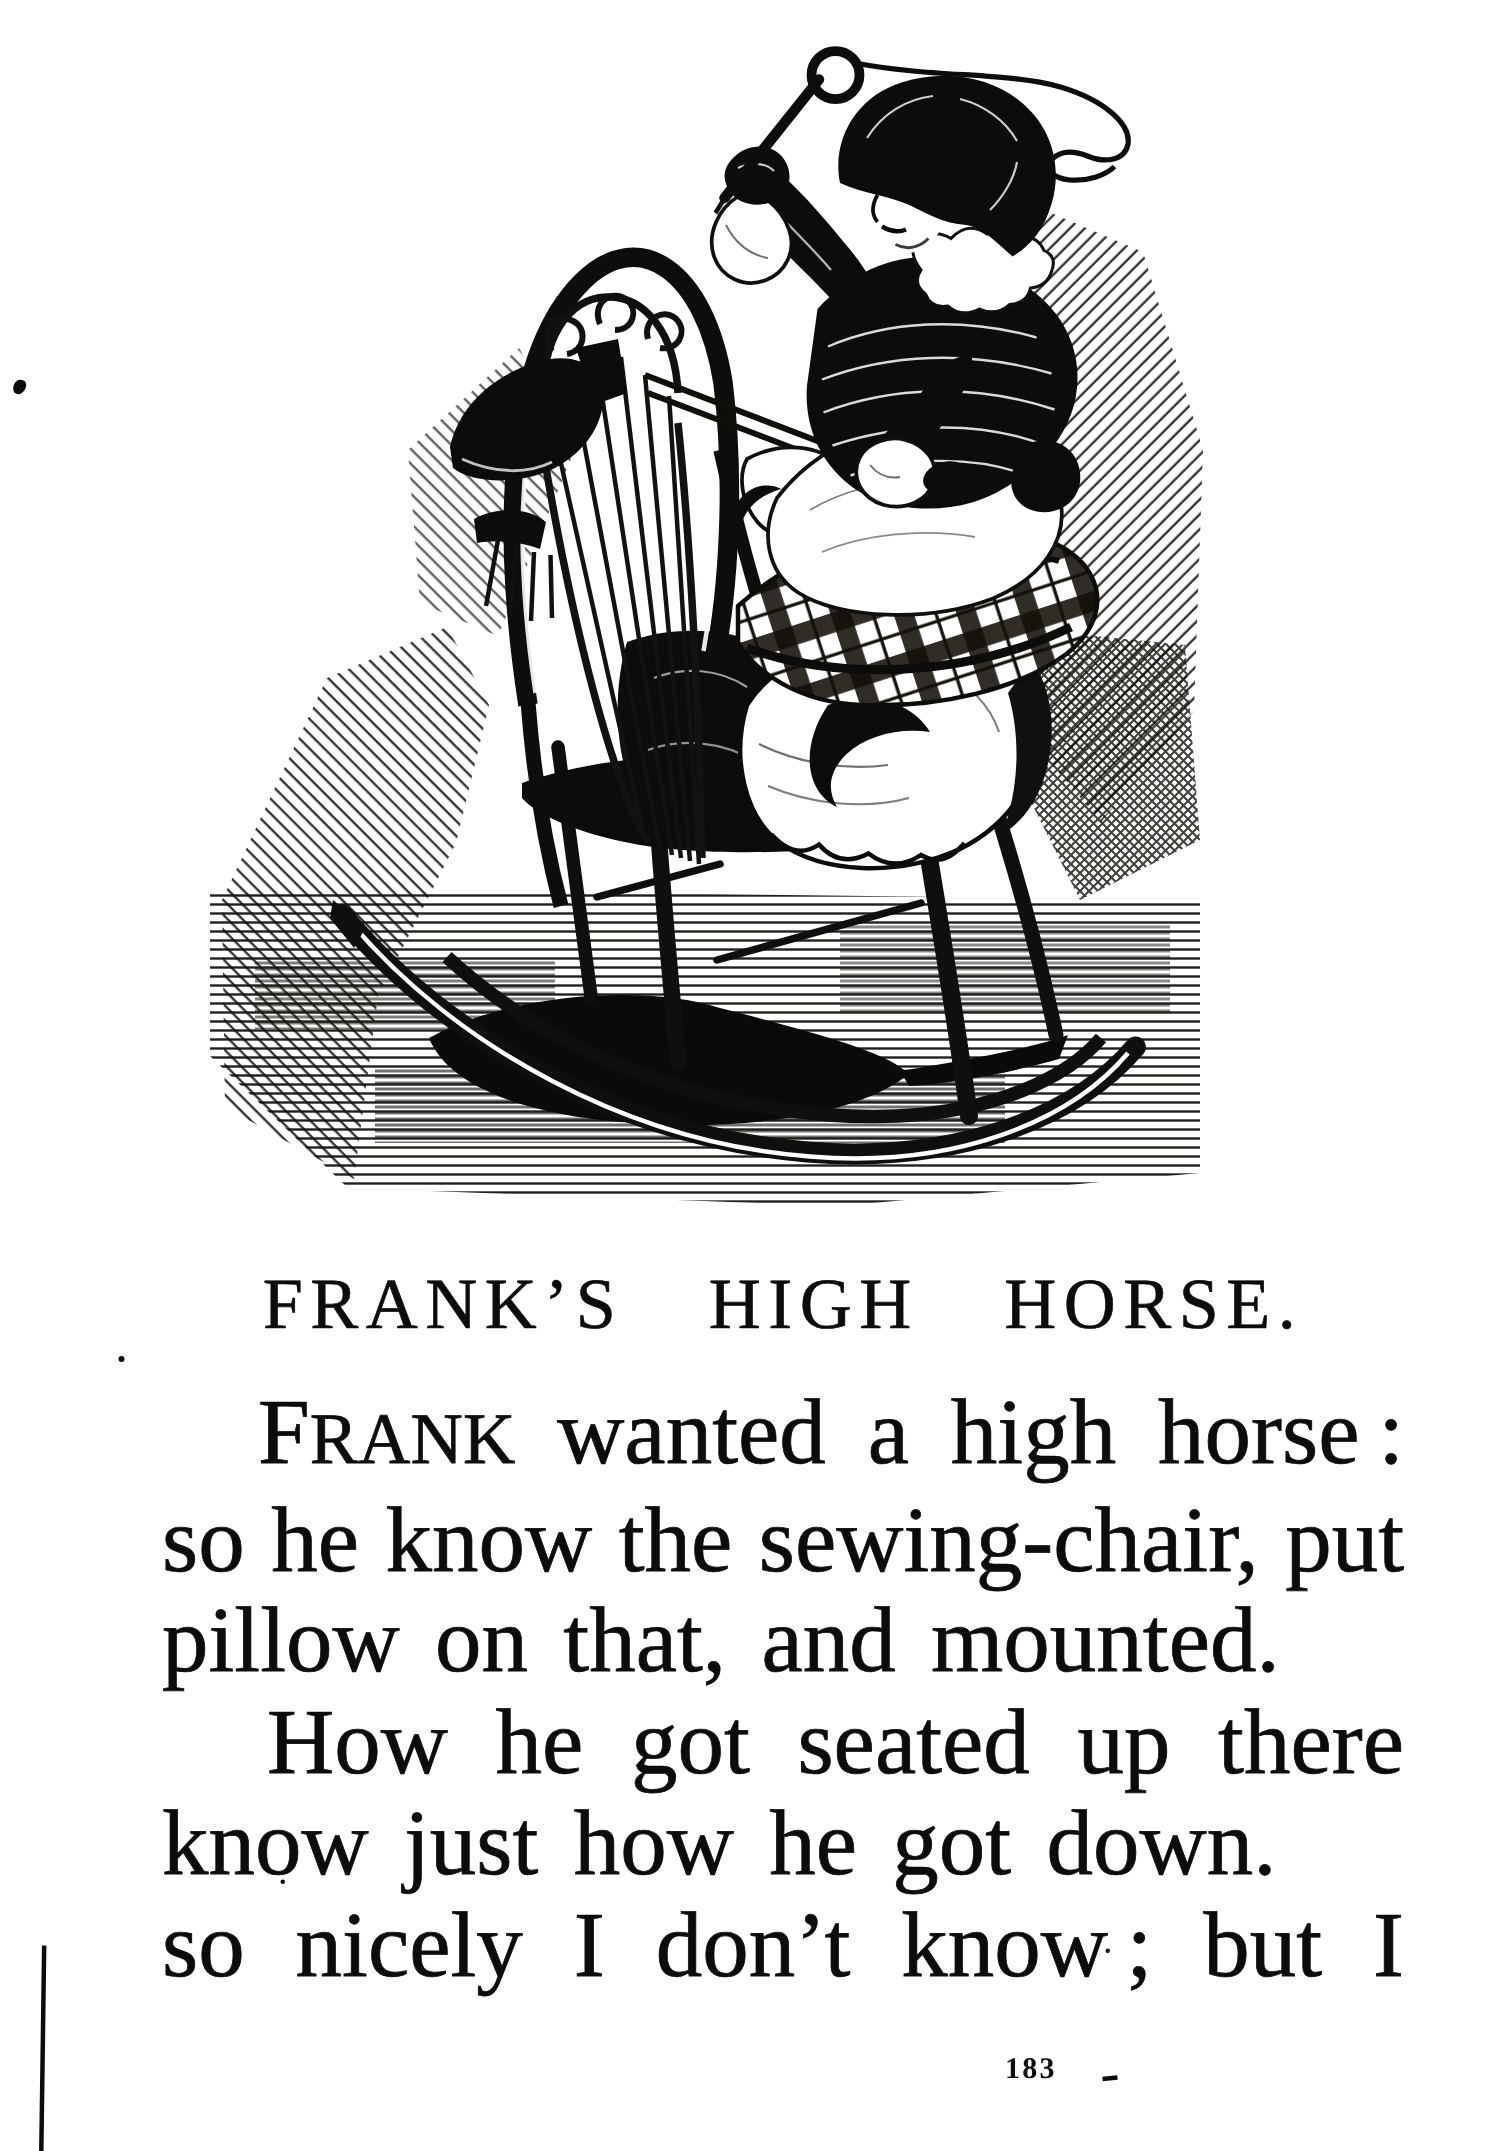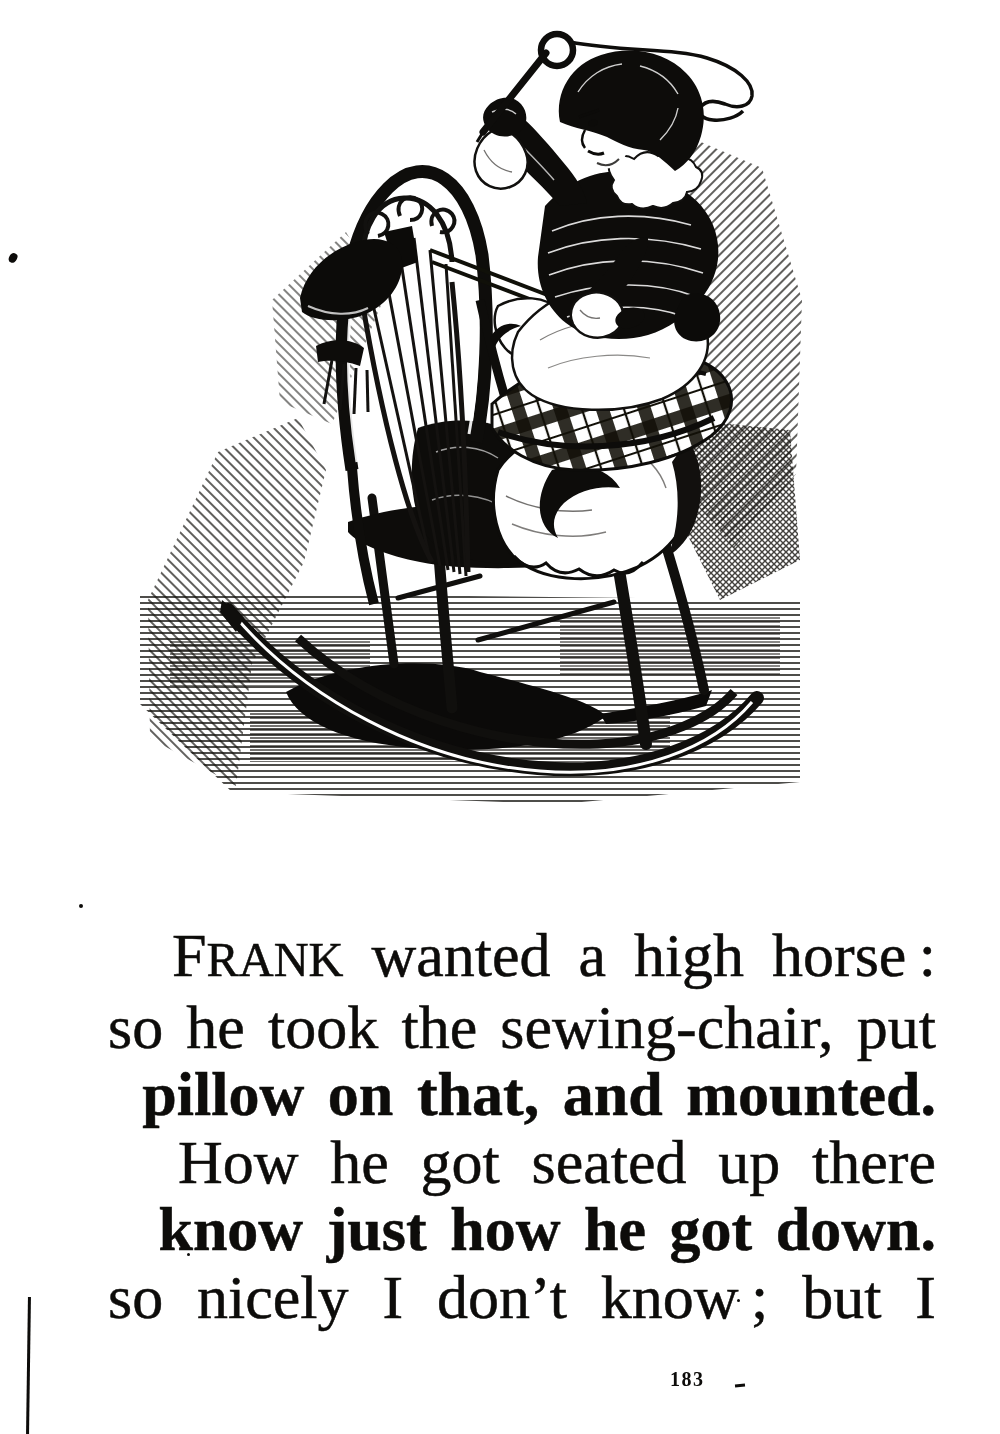--- a/index.html
+++ b/index.html
@@ -20,21 +20,21 @@
     letter-spacing:5px;word-spacing:40px;
     -webkit-text-stroke:0.4px #0d0c0a;
     white-space:nowrap;
   }
   .story-body{
     position:absolute;left:104px;top:920px;width:836px;
     font-size:62px;line-height:63.5px;
     -webkit-text-stroke:0.5px #0d0c0a;
   }
   .body-line{margin:4px;text-align:justify;text-align-last:justify;}
-  .last-line{text-align:right;text-align-last:auto;word-spacing:0.13em;font-weight:bold;}
+  .last-line{text-align:left;text-align-last:auto;word-spacing:0.13em;}
   .indent-a{text-indent:64px;}
   .indent-b{text-indent:70px;}
   .smallcaps{font-size:0.78em;}
   .page-number{
     position:absolute;left:670px;top:1368px;
     font-size:20px;line-height:22px;font-weight:bold;letter-spacing:1.5px;
   }
   
   .artifact{position:absolute;background:#0d0c0a;}
   .speck-1{left:9px;top:253px;width:8px;height:10px;border-radius:55% 40% 60% 50%;transform:rotate(20deg);}
@@ -233,24 +233,25 @@
       <g>
         <path d="M579 117 L599 110" stroke="#0c0b09" stroke-width="3" fill="none"></path>
         <ellipse cx="593" cy="123" rx="5" ry="3.2" transform="rotate(-12 593 123)" fill="#0c0b09"></ellipse>
         <path d="M585 130 C581 137 581 143 585 148" stroke="#0c0b09" stroke-width="2.5" fill="none"></path>
         <path d="M588 151 C593 154 599 155 604 153" stroke="#0c0b09" stroke-width="3" fill="none"></path>
         <path d="M597 163 C605 167 613 165 619 159" stroke="#0c0b09" stroke-width="2" fill="none" opacity="0.8"></path>
       </g>
     </g>
   </svg>
 
+  <div class="story-title">FRANK’S HIGH HORSE.</div>
 
   <div class="story-body">
     <p class="body-line indent-a"><span>F</span><span class="smallcaps">RANK</span><span> wanted a high horse :</span></p>
-    <p class="body-line">so he took the sewing-chair, put</p>
+    <p class="body-line">so he know the sewing-chair, put</p>
     <p class="body-line last-line">pillow on that, and mounted.</p>
     <p class="body-line indent-b">How he got seated up there</p>
     <p class="body-line last-line">know just how he got down.</p>
     <p class="body-line">so nicely I don’t know ; but I</p>
   </div>
 
   <div class="page-number">183</div>
 
   <div class="artifact speck-1"></div>
   <div class="artifact speck-2"></div>

